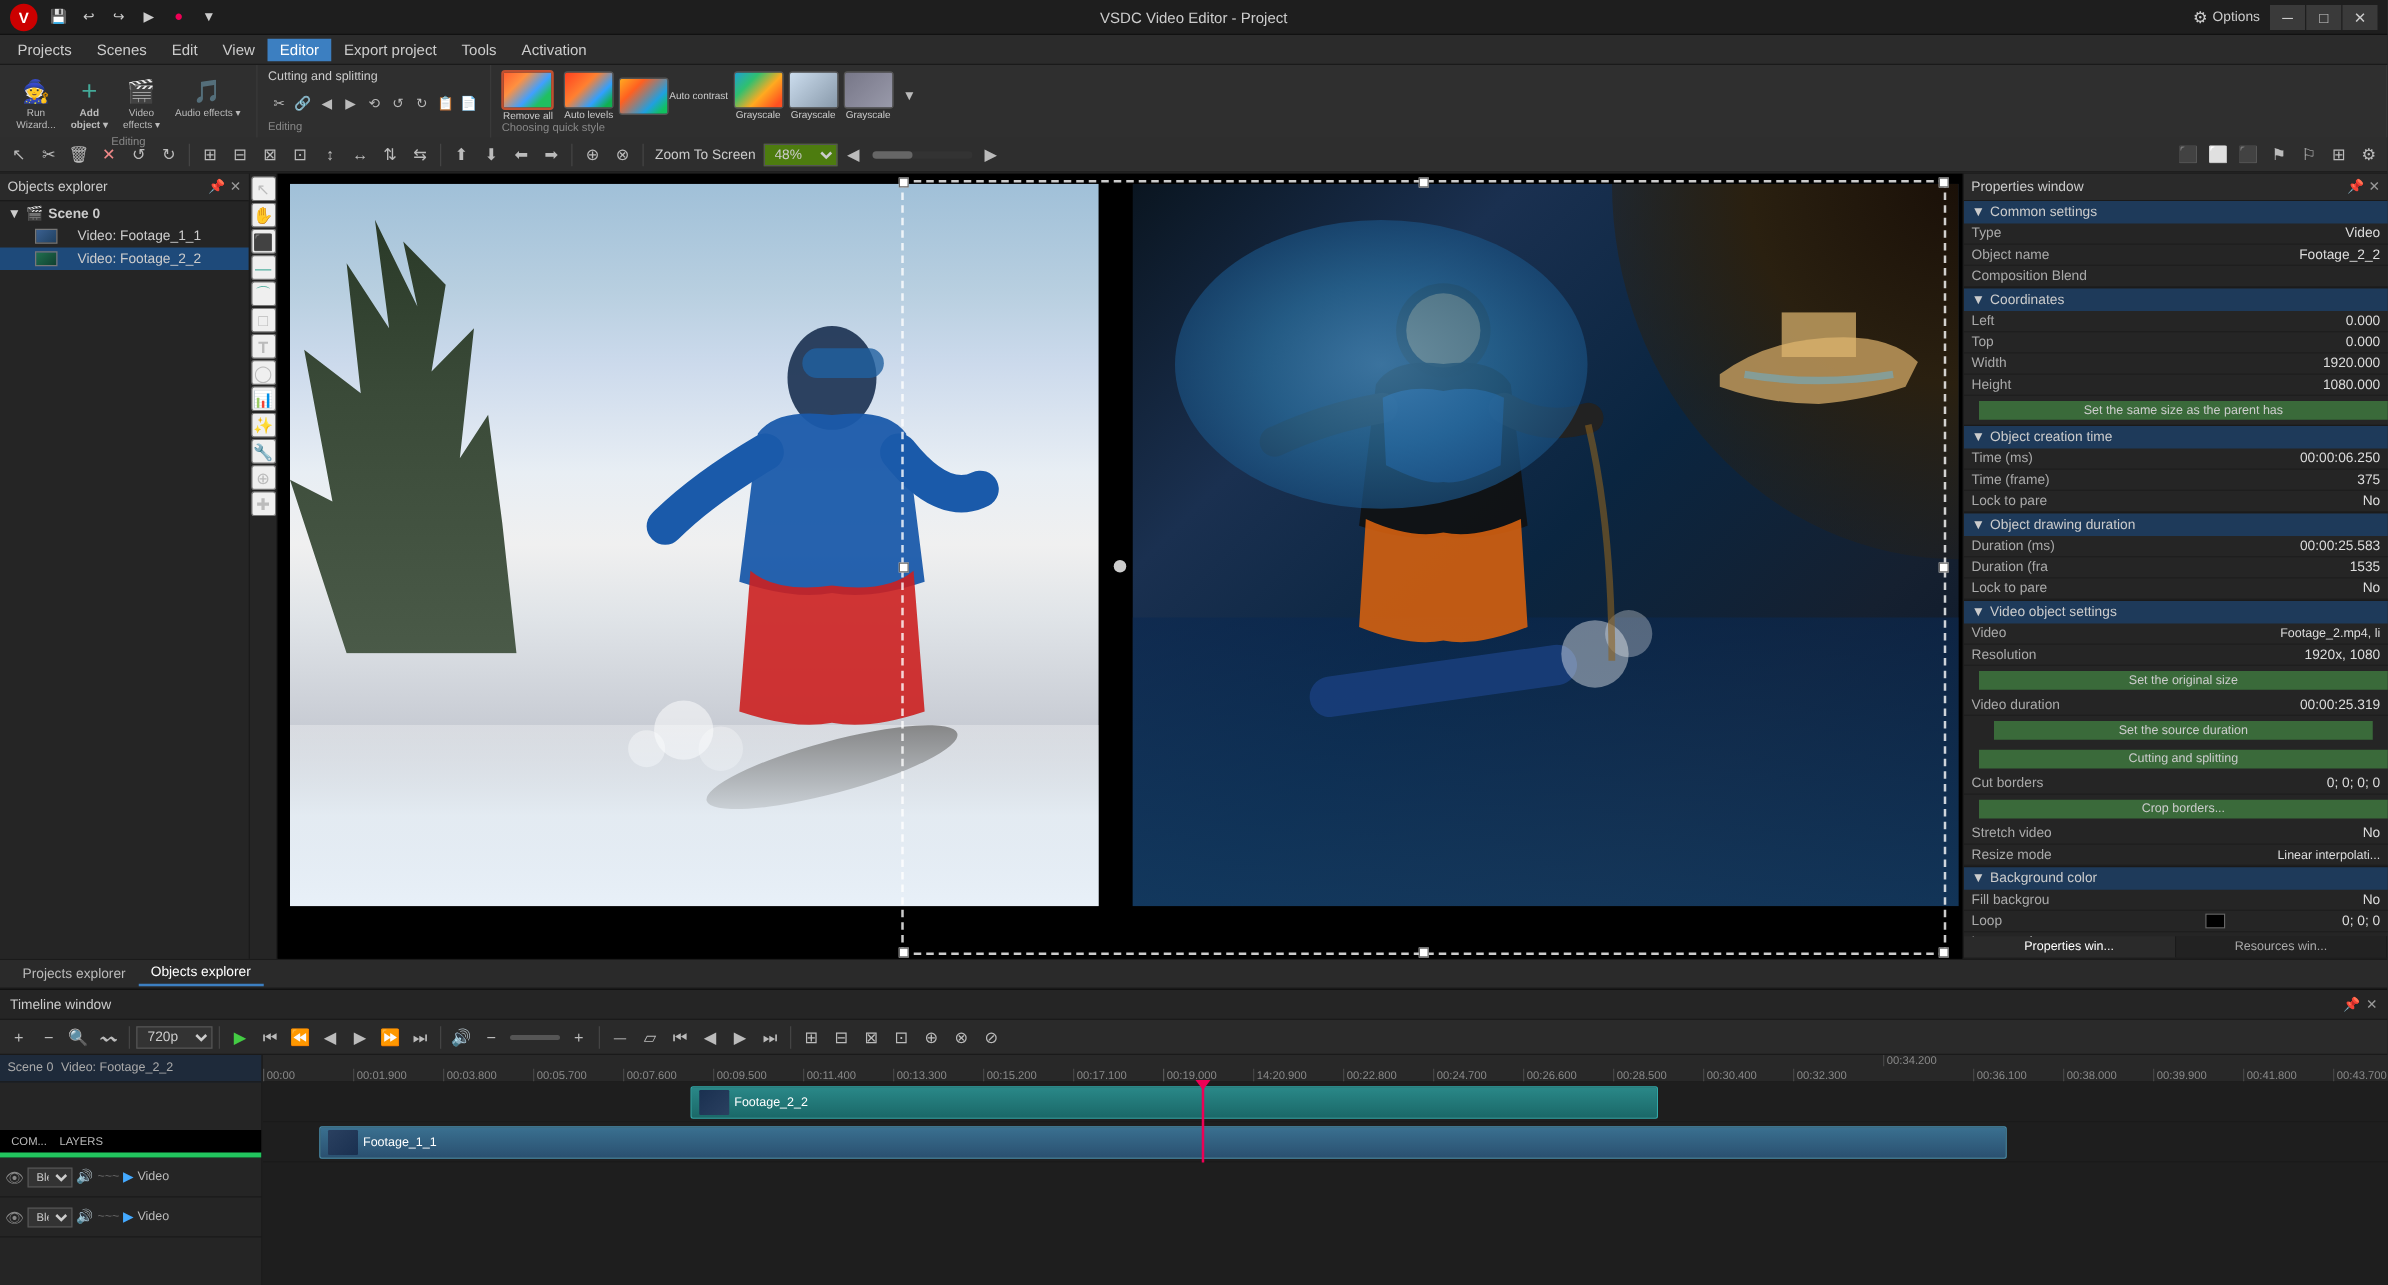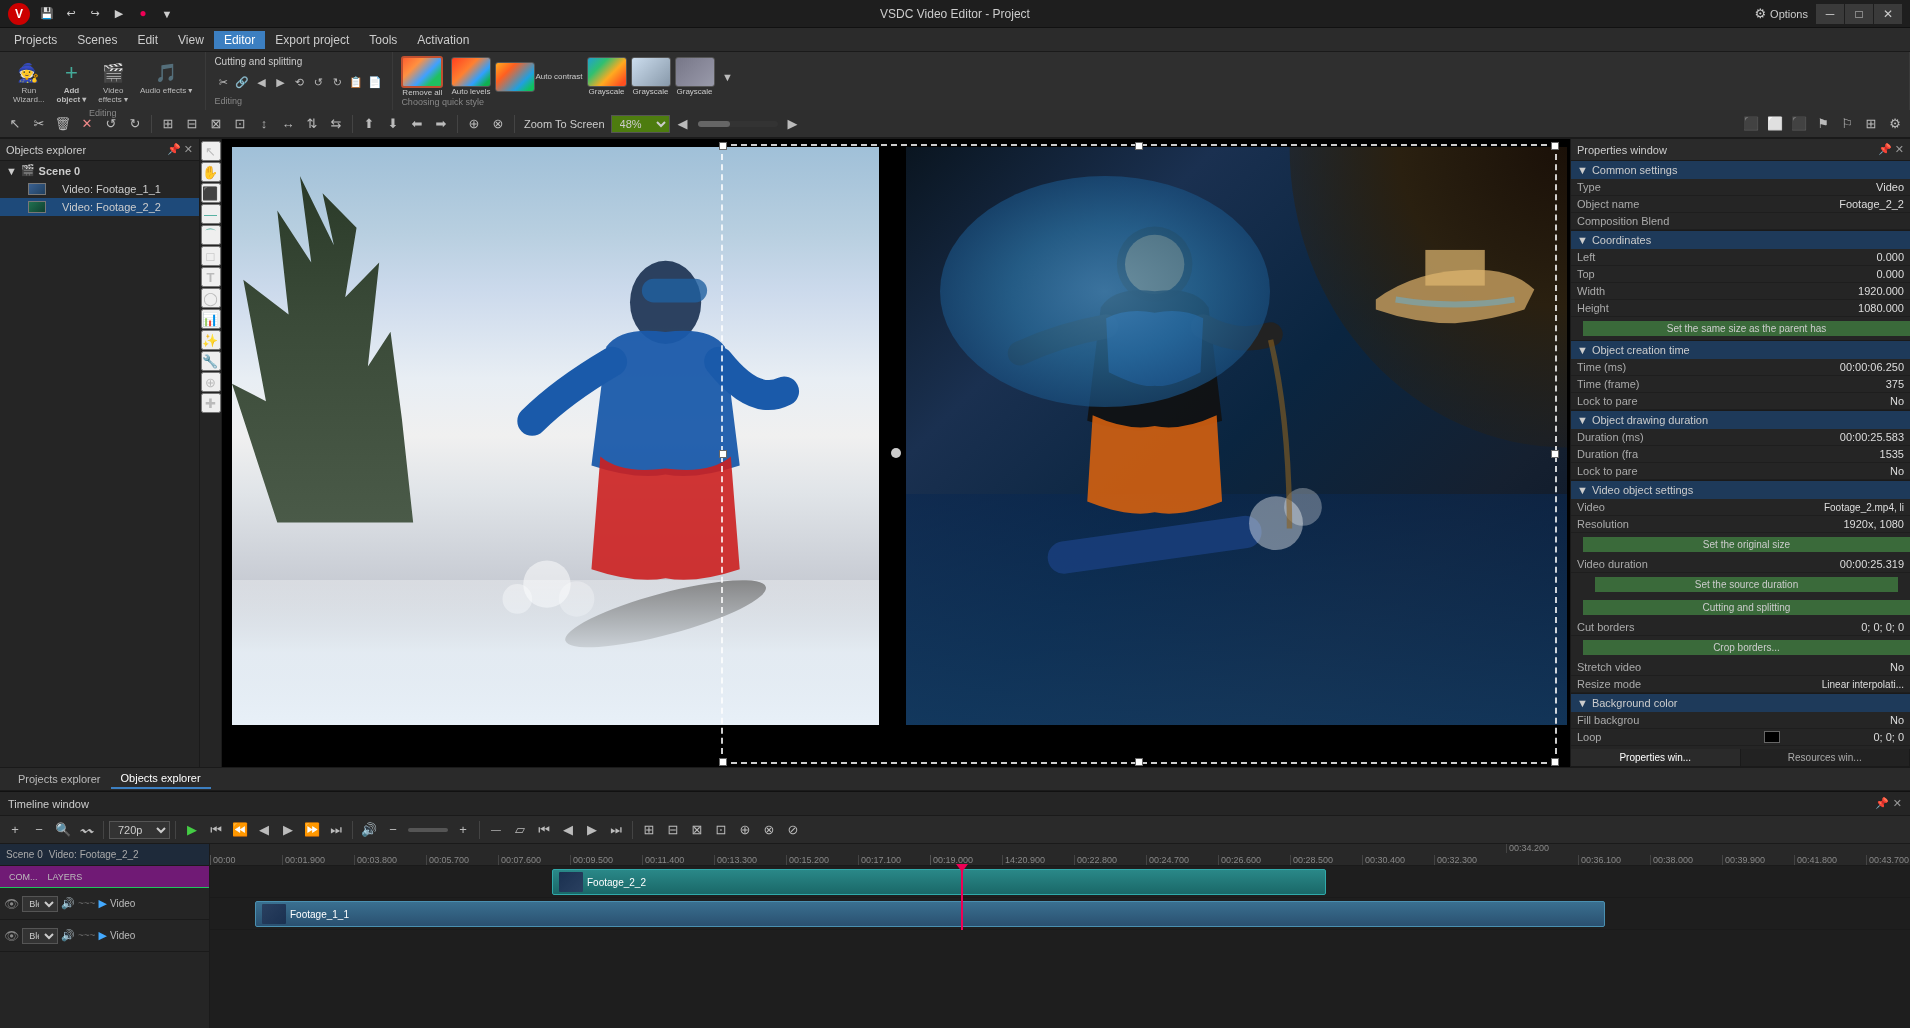--- a/index.html
+++ b/index.html
@@ -646,21 +646,21 @@
 
   <div id="timeline-content" style="display:flex;flex:1;overflow:hidden;">
 
     <div id="timeline-left" style="width:210px;min-width:210px;background:#252525;border-right:1px solid #1a1a1a;display:flex;flex-direction:column;">
 
       <div class="timeline-scene-row">
         <span style="margin-right:6px;">Scene 0</span>
         <span>Video: Footage_2_2</span>
       </div>
 
-      <div style="height:22px;background:#701a75;display:flex;align-items:center;padding:0 6px;gap:4px;border-bottom:1px solid #22c55e;">
+      <div style="height:22px;background:#000000;display:flex;align-items:center;padding:0 6px;gap:4px;border-bottom:4px solid #22c55e;margin-top:38px;">
         <button class="tl-btn" style="font-size:9px;width:auto;padding:0 3px;">COM...</button>
         <button class="tl-btn" style="font-size:9px;width:auto;padding:0 3px;">LAYERS</button>
       </div>
 
       <div class="tl-track-header">
         <span class="tl-eye">👁</span>
         <select class="tl-blend"><option>Blend</option></select>
         <span class="tl-vol">🔊</span>
         <span style="font-size:10px;color:#666;">~~~</span>
         <span class="tl-type-icon">▶</span>

